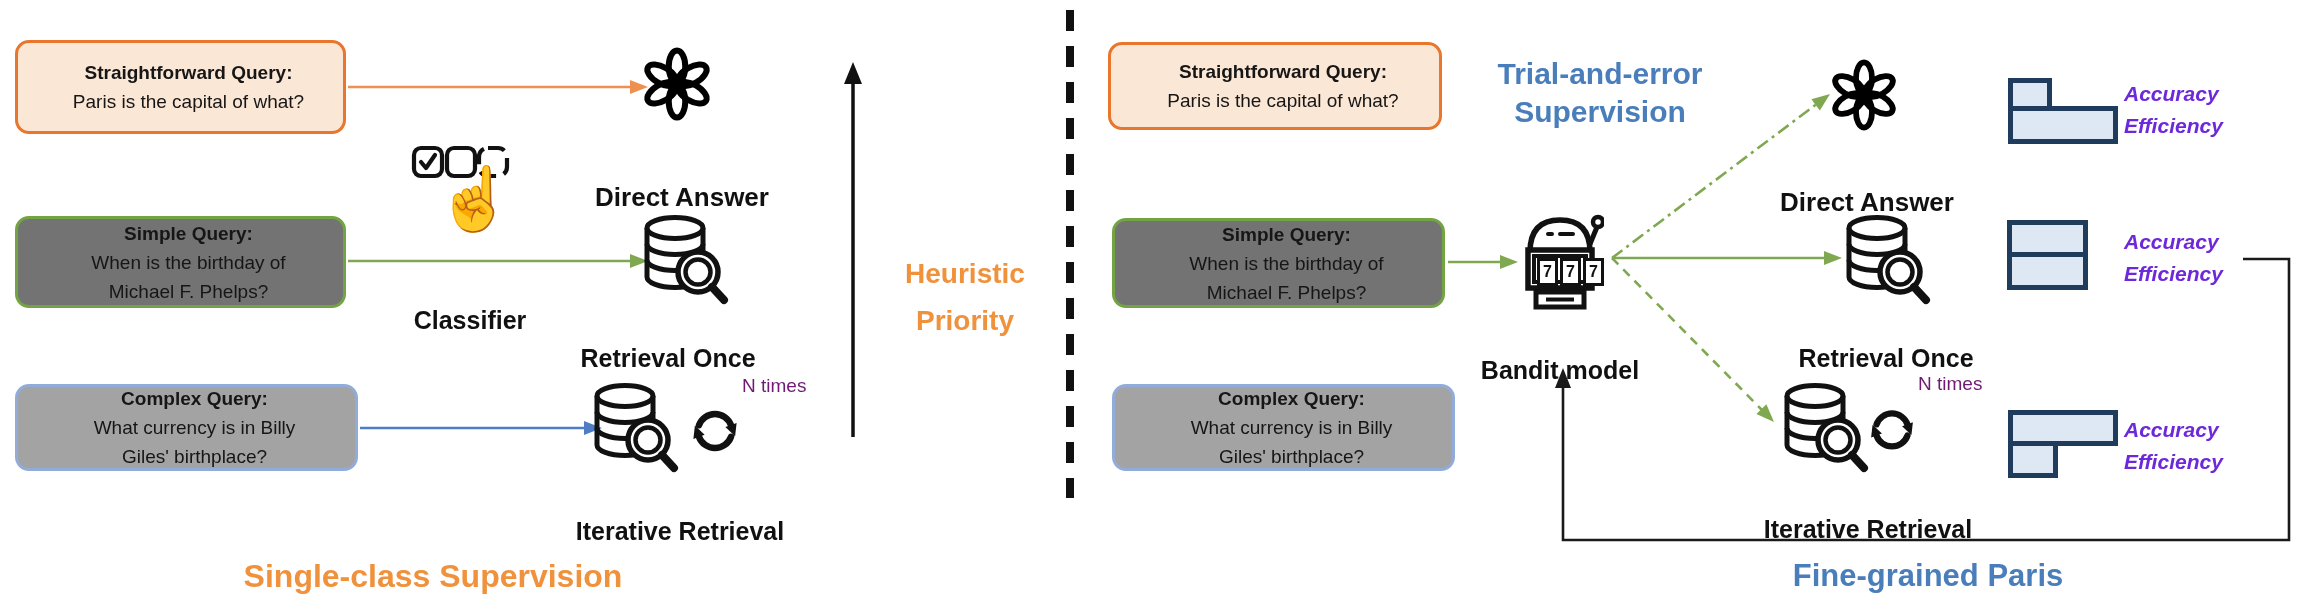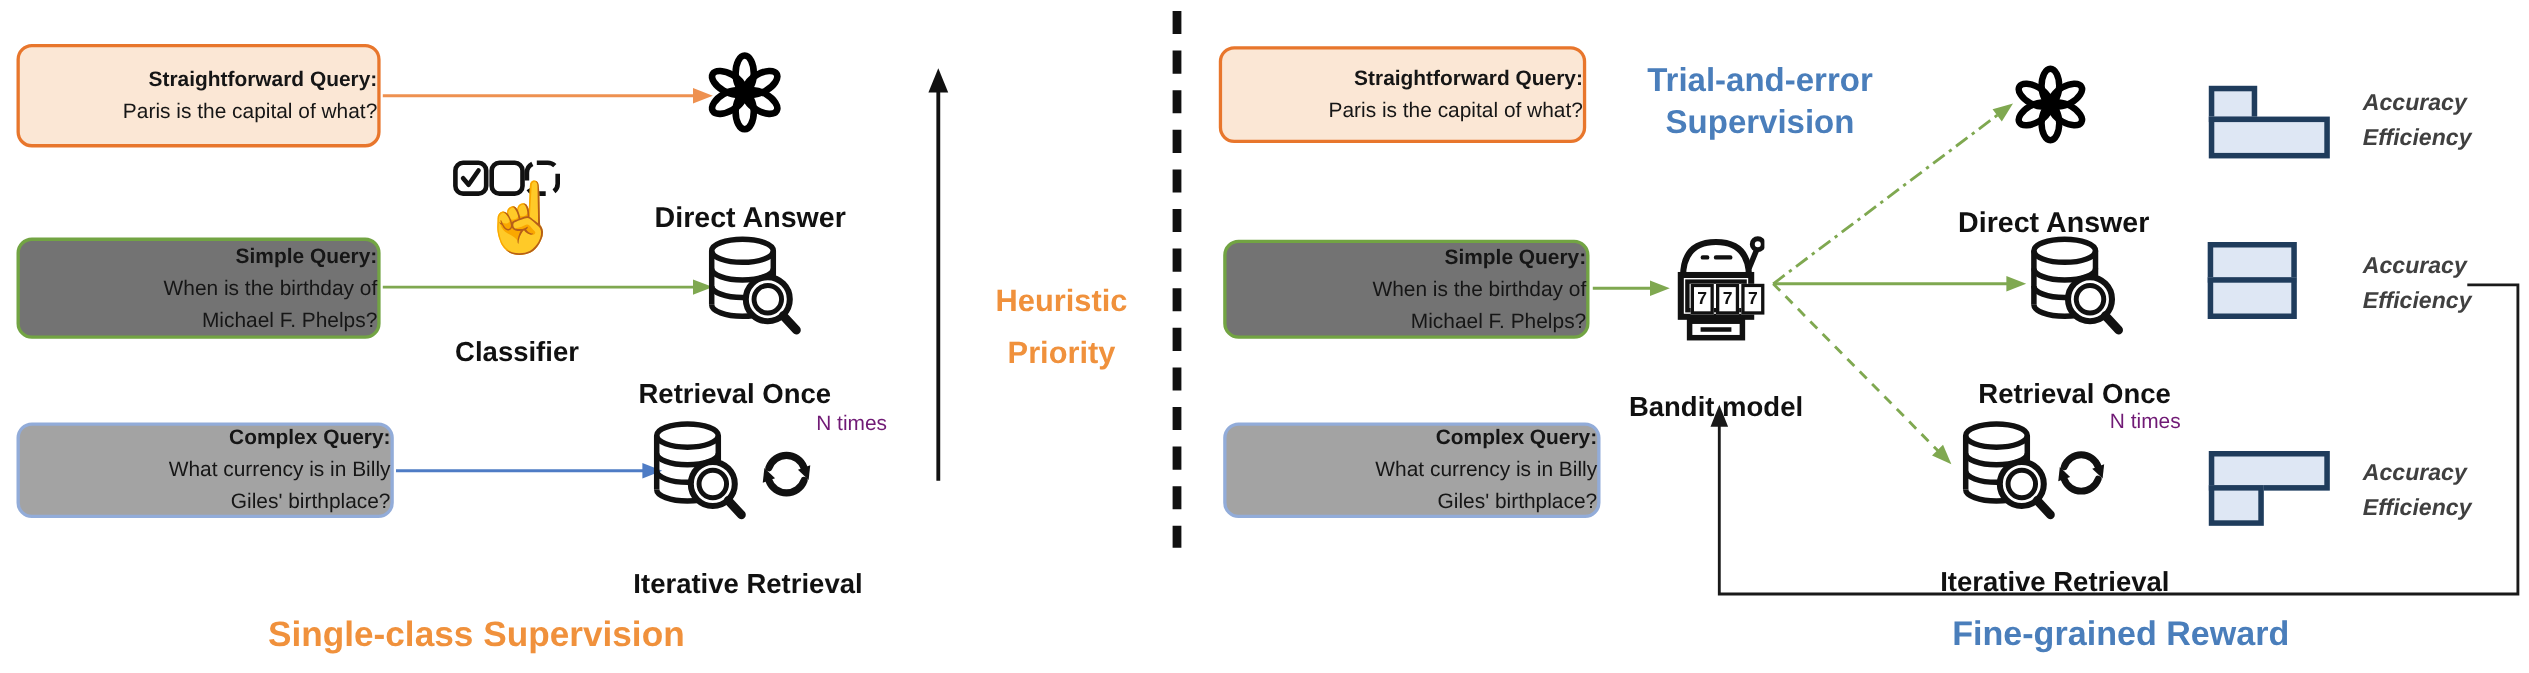--- a/index.html
+++ b/index.html
@@ -1,37 +1,37 @@
 <!DOCTYPE html>
 <html><head>
 <meta charset="utf-8">
 <style>
   html,body{margin:0;padding:0;background:#fff;}
   .canvas{position:relative;width:2299px;height:612px;background:#fff;overflow:hidden;
           font-family:"Liberation Sans",sans-serif;color:#161616;}
   .abs{position:absolute;}
   svg{display:block;}
   
-  .qbox{position:absolute;display:flex;flex-direction:column;justify-content:center;align-items:flex-end;
+  .qbox{position:absolute;display:flex;flex-direction:column;justify-content:center;align-items:center;
         text-align:center;border-radius:14px;box-sizing:border-box;line-height:29px;font-size:19px;padding-left:16px;}
   .qbox .qtitle{font-weight:700;}
   .qbox.orange{border:3px solid #E8762C;background:#FBE7D5;}
   .qbox.green {border:3px solid #72A443;background:#737373;}
   .qbox.blue  {border:3px solid #92ACD9;background:#a3a3a3;}
   
   .iconlabel{position:absolute;font-weight:700;font-size:25px;color:#111;text-align:center;margin-top:38px;}
   .small-note{position:absolute;font-size:19px;color:#701a75;}
   .orange-head{position:absolute;font-weight:700;color:#F0913C;text-align:center;}
   .blue-head{position:absolute;font-weight:700;color:#4A7EBB;text-align:center;}
   
   .chart{position:absolute;}
   .bar{box-sizing:border-box;background:#DEE7F4;border:5px solid #1F3C5C;}
   .bar+.bar{margin-top:-5px;}
   .rlabels{position:absolute;left:2124px;width:150px;font-weight:700;font-style:italic;
-           font-size:21px;line-height:32px;color:#404040;margin-left:24px;}
+           font-size:21px;line-height:32px;color:#6d28d9;}
   
   .digits{position:absolute;display:flex;gap:2px;}
   .digit{width:15px;height:22px;border:3px solid #111;background:#fff;display:flex;
          align-items:center;justify-content:center;font-weight:700;font-size:16px;color:#111;}
   .hand{position:absolute;font-size:62px;color:#111;line-height:1;}
 </style>
 </head>
 <body>
 
 <div class="canvas">
@@ -242,15 +242,15 @@
 
   <div class="chart" style="left:2008px;top:410px;">
     <div class="bar" style="height: 36px; width: 110px;"></div>
     <div class="bar" style="height: 37px; width: 50px;"></div>
   </div>
   <div class="rlabels" style="top:414px;">
     <div>Accuracy</div>
     <div>Efficiency</div>
   </div>
 
-  <div class="blue-head" style="left:1728px;top:558px;width:400px;font-size:31px;">Fine-grained Reward</div>
+  <div class="blue-head" style="left:1728px;top:558px;width:400px;font-size:31px;">Fine-grained Paris</div>
 
 </div>
 
 </body></html>

